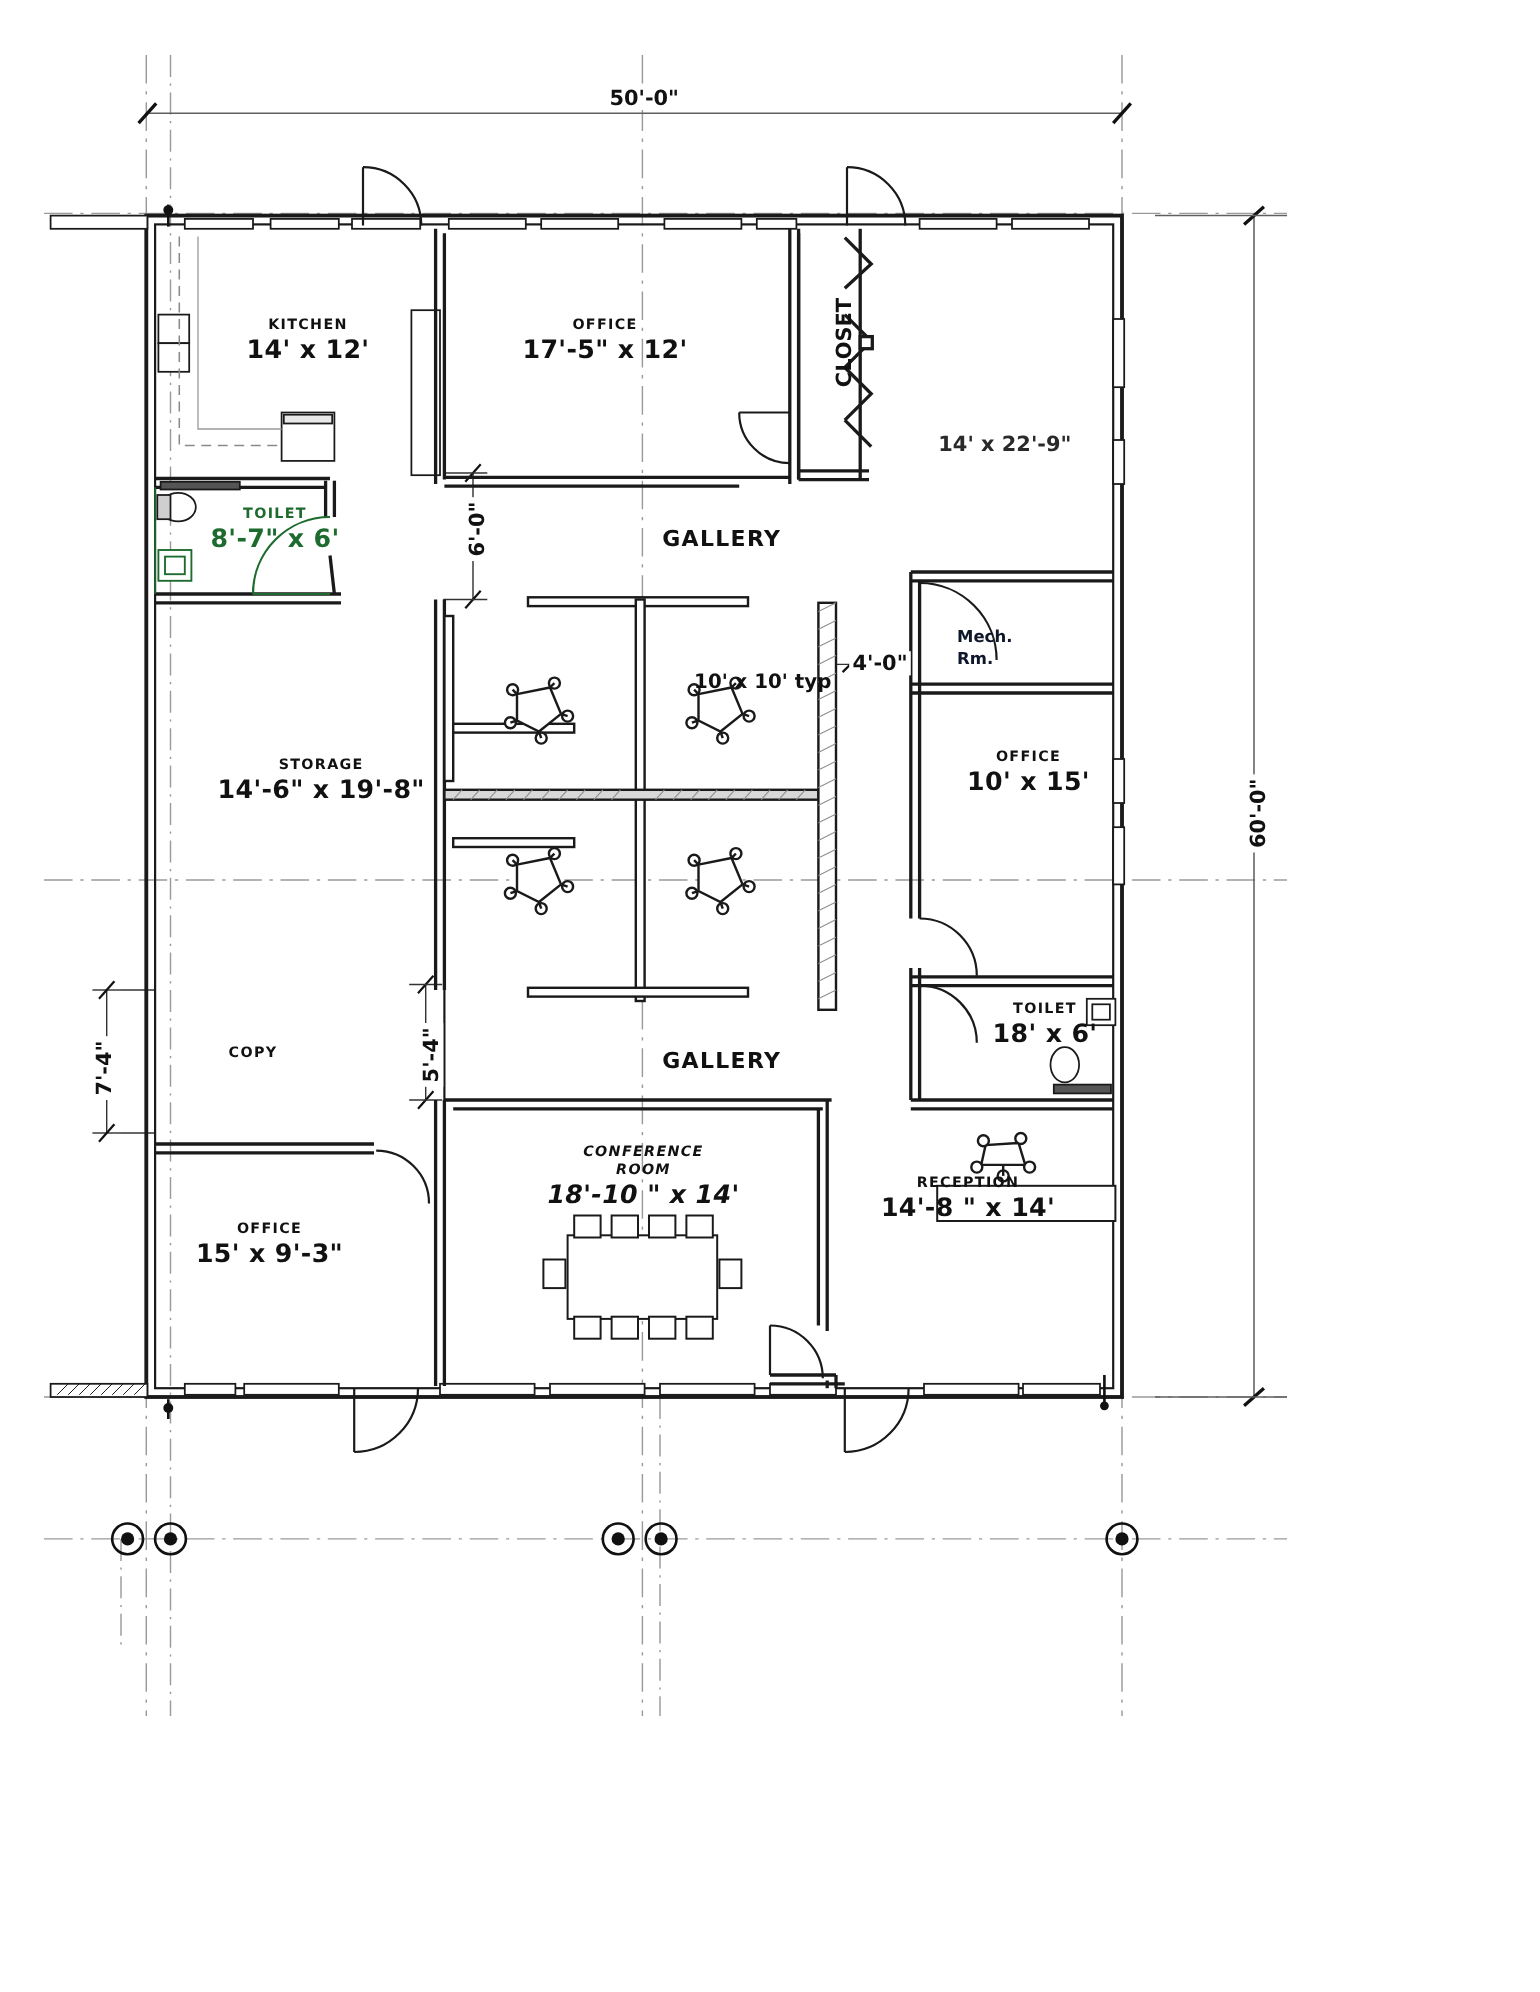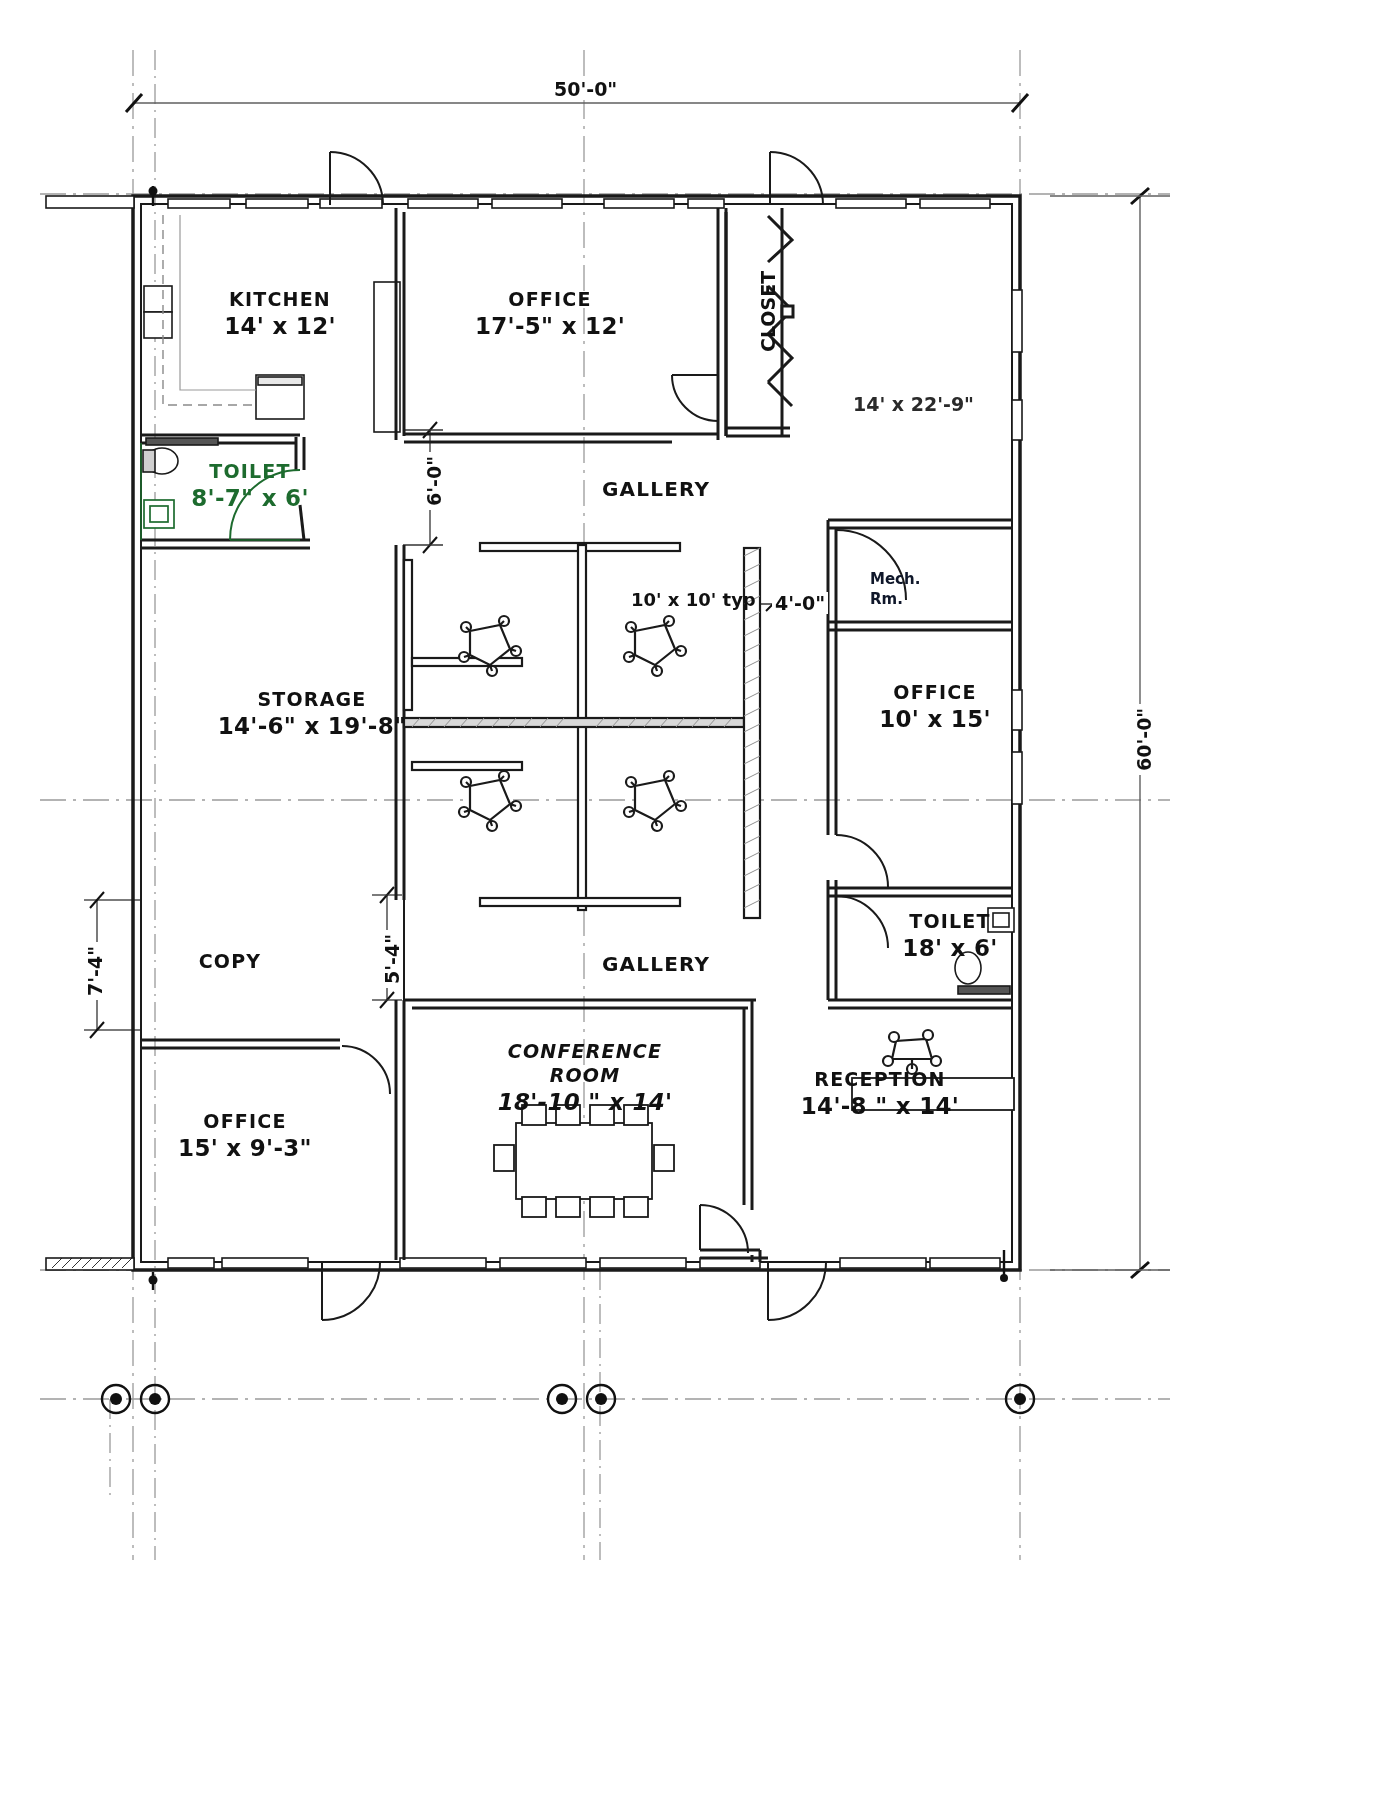--- a/index.html
+++ b/index.html
@@ -1,26 +1,26 @@
 <!DOCTYPE html>
 <html><head>
 <meta charset="utf-8">
 <style>
   html,body{margin:0;padding:0;background:#ffffff;}
   body{width:1400px;height:1811px;font-family:"Liberation Sans",sans-serif;position:relative;overflow:hidden;}
   #plan{position:absolute;left:0;top:0;width:1400px;height:1811px;}
   .lbl{position:absolute;text-align:center;color:#111;line-height:1.25;white-space:nowrap;
        font-family:"DejaVu Sans",sans-serif;font-weight:700;}
-  .lbl .nm{display:block;font-size:19px;letter-spacing:1.2px;}
+  .lbl .nm{display:block;font-size:13px;letter-spacing:1.2px;}
   .lbl .dim{display:block;font-size:23px;letter-spacing:0.3px;font-weight:700;}
   .green{color:#1d6b2e;}
   .dimtxt{position:absolute;font-family:"DejaVu Sans",sans-serif;font-weight:700;font-size:19px;color:#111;white-space:nowrap;}
   .rot90{transform:rotate(-90deg);transform-origin:left top;}
   .mech{position:absolute;text-align:left;font-family:"DejaVu Sans",sans-serif;font-weight:700;font-size:15px;color:#0f172a;line-height:1.3;}
-  .typ{position:absolute;font-family:"DejaVu Sans",sans-serif;font-weight:700;font-size:18px;color:#111;white-space:nowrap;}
+  .typ{position:absolute;font-family:"DejaVu Sans",sans-serif;font-weight:700;font-size:18px;color:#111;white-space:nowrap;margin-top:20px;}
 </style>
 </head>
 <body>
 
 <svg id="plan" viewBox="0 0 1400 1811" xmlns="http://www.w3.org/2000/svg">
   <rect x="0" y="0" width="1400" height="1811" fill="#ffffff"></rect>
 
   <g stroke="#9a9a9a" stroke-width="1.3" fill="none" stroke-dasharray="26,7,3,7">
     <line x1="133" y1="50" x2="133" y2="1560"></line>
     <line x1="584" y1="50" x2="584" y2="1560"></line>
@@ -494,21 +494,21 @@
 
 <div class="dimtxt green" style="left:602px;top:477px;font-size:20px;letter-spacing:1.2px;">GALLERY</div>
 
 <div class="mech" style="left:870px;top:570px;width:140px;">
   <span>Mech.</span><br>
   <span>Rm.</span>
 </div>
 
 <div class="typ" style="left:631px;top:589px;">10' x 10' typ</div>
 
-<div class="lbl" style="left:172px;top:688px;width:280px;">
+<div class="lbl" style="left:152px;top:688px;width:280px;">
   <span class="nm">STORAGE</span>
   <span class="dim">14'-6" x 19'-8"</span>
 </div>
 
 <div class="lbl" style="left:855px;top:681px;width:160px;">
   <span class="nm">OFFICE</span>
   <span class="dim">10' x 15'</span>
 </div>
 
 <div class="lbl" style="left:150px;top:950px;width:160px;">

